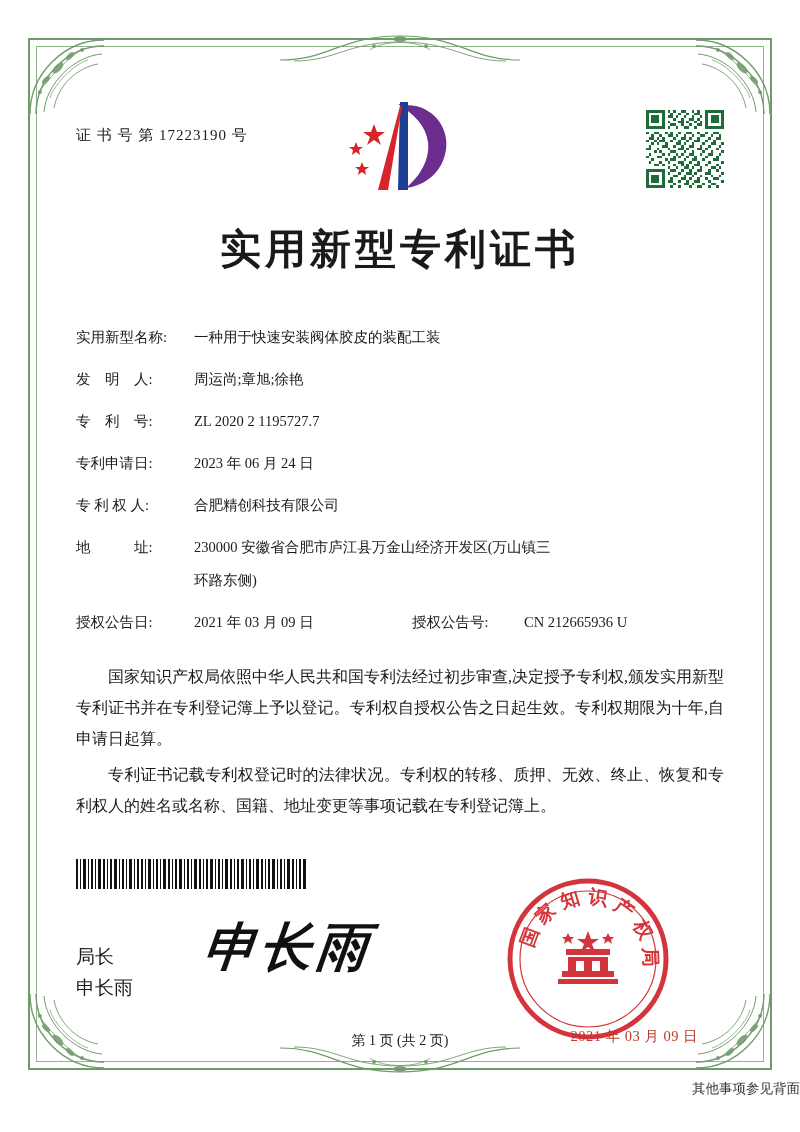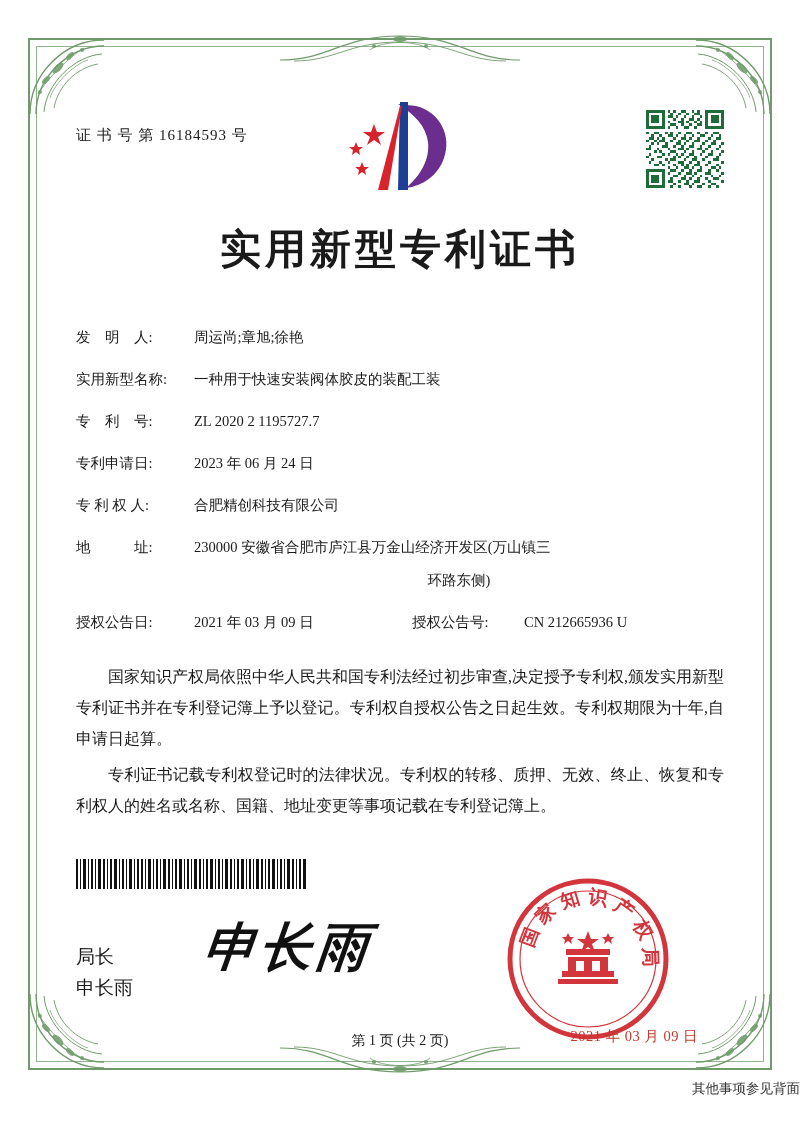--- a/index.html
+++ b/index.html
@@ -123,21 +123,20 @@
   .half-label { width: 118px; flex: 0 0 118px; }
   .half-value { flex: 0 0 218px; }
   .half-label2 { flex: 0 0 112px; }
   .half-value2 { flex: 1; }
 
   .addr-cont {
     margin-left: 118px;
     margin-top: -9px;
     margin-bottom: 13px;
     font-size: 14.5px;
-    text-align: center;
   }
 
   .paras {
     margin-top: 24px;
     font-size: 16px;
     line-height: 1.95;
     text-align: justify;
   }
   .paras p {
     margin: 0 0 4px 0;
@@ -318,21 +317,21 @@
         <ellipse cx="130" cy="9" rx="7" ry="3"></ellipse>
         <circle cx="104" cy="16" r="2"></circle>
         <circle cx="156" cy="16" r="2"></circle>
       </g>
     </svg>
   </div>
 
   <div class="content">
 
     <div class="top-row">
-      <div class="cert-no">证 书 号 第 16184593 号</div>
+      <div class="cert-no">证 书 号 第 17223190 号</div>
 
       <div class="qr">
         <svg width="78" height="78" viewBox="0 0 29 29" shape-rendering="crispEdges">
           <rect width="29" height="29" fill="#fff"></rect>
           <g fill="#1f6b3a">
             <rect x="0" y="0" width="7" height="1"></rect>
               <rect x="0" y="6" width="7" height="1"></rect>
             <rect x="0" y="0" width="1" height="7"></rect>
               <rect x="6" y="0" width="1" height="7"></rect>
             <rect x="2" y="2" width="3" height="3"></rect>
@@ -537,27 +536,27 @@
           </g>
         </svg>
       </div>
     </div>
 
     <div class="title">实用新型专利证书</div>
 
     <div class="fields">
 
       <div class="frow">
+        <div class="flabel">实用新型名称:</div>
+        <div class="fvalue">一种用于快速安装阀体胶皮的装配工装</div>
+      </div>
+
+      <div class="frow">
         <div class="flabel">发　明　人:</div>
         <div class="fvalue">周运尚;章旭;徐艳</div>
-      </div>
-
-      <div class="frow">
-        <div class="flabel">实用新型名称:</div>
-        <div class="fvalue">一种用于快速安装阀体胶皮的装配工装</div>
       </div>
 
       <div class="frow">
         <div class="flabel">专　利　号:</div>
         <div class="fvalue">ZL 2020 2 1195727.7</div>
       </div>
 
       <div class="frow">
         <div class="flabel">专利申请日:</div>
         <div class="fvalue">2023 年 06 月 24 日</div>

